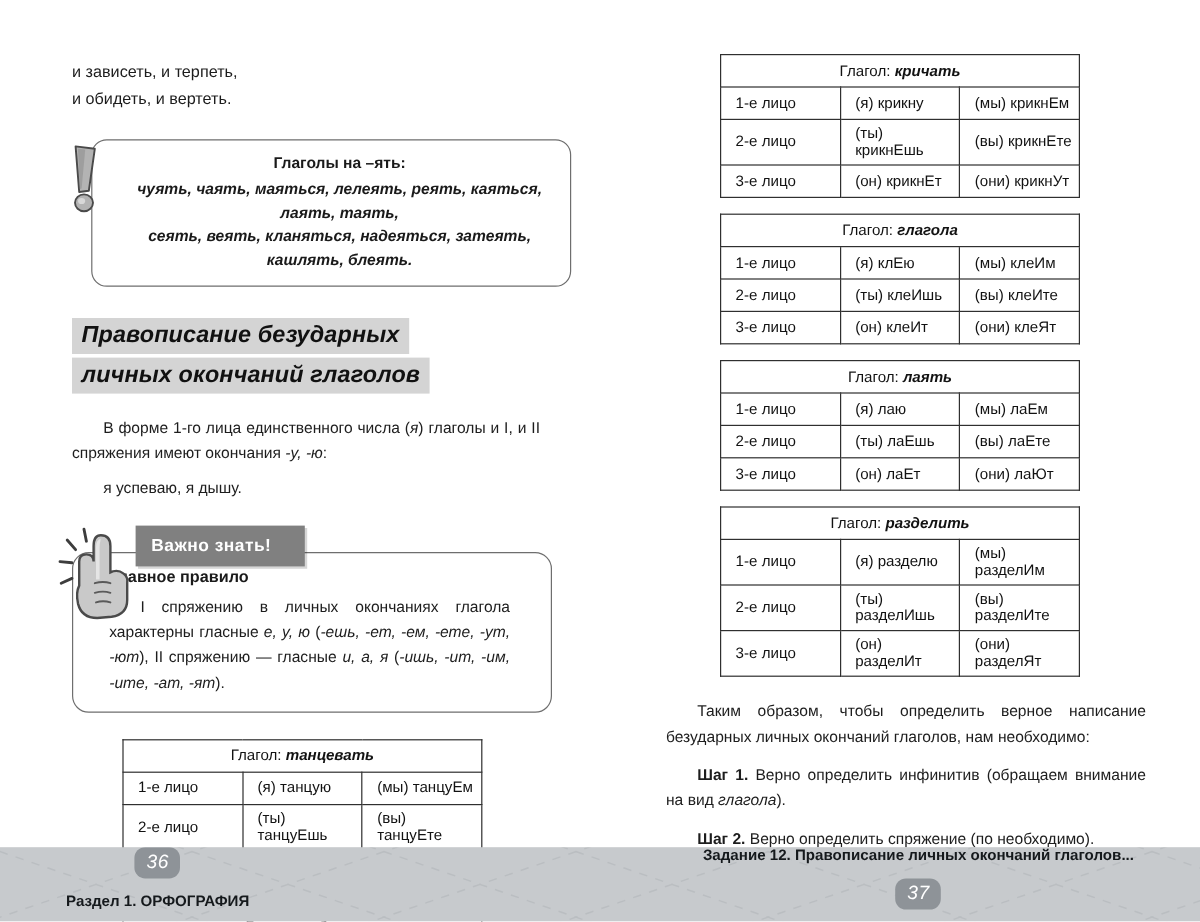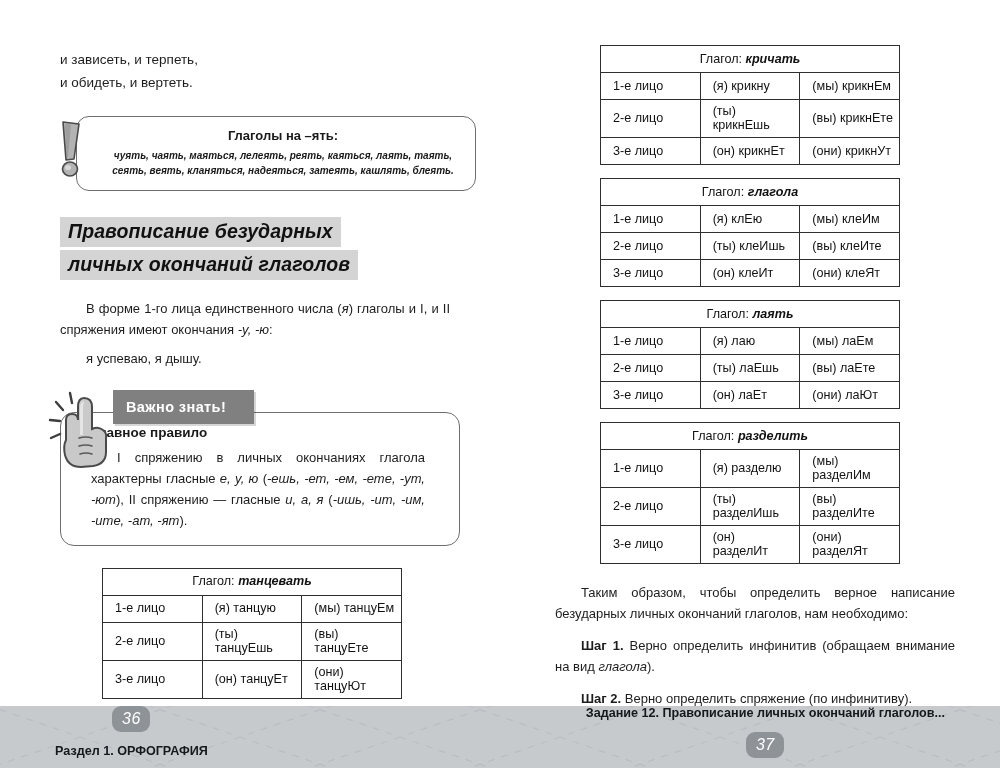--- a/index.html
+++ b/index.html
@@ -85,21 +85,21 @@
     pointer-events: none;
   }
   .callout-title {
     text-align: center;
     font-weight: bold;
     font-size: 13px;
     margin-bottom: 5px;
   }
   .callout-body {
     text-align: center;
-    font-size: 10px;
+    font-size: 13px;
     font-weight: bold;
     font-style: italic;
     line-height: 1.5;
   }
 
   
   .important {
     position: relative;
     padding-top: 22px;
   }
@@ -399,21 +399,21 @@
               <td class="pl">(они) разделЯт</td>
             </tr>
           </tbody>
         </table>
       </div>
 
     <p class="para indent" style="margin-top:18px;width:400px;">Таким образом, чтобы определить верное написание безударных личных окончаний глаголов, нам необходимо:</p>
 
     <div id="steps" style="margin-top:4px;width:400px;">
         <p class="para indent" style="margin: 11px 0px 0px;"><b>Шаг 1. </b><span>Верно определить инфинитив (обращаем внимание на вид </span><i>глагола</i><span>).</span></p>
-        <p class="para indent" style="margin: 11px 0px 0px;"><b>Шаг 2. </b><span>Верно определить спряжение (по инфинитиву).</span></p>
+        <p class="para indent" style="margin: 11px 0px 0px;"><b>Шаг 2. </b><span>Верно определить спряжение (по необходимо).</span></p>
         <p class="para indent" style="margin: 11px 0px 0px;"><b>Шаг 3. </b><span>Вспомнить, какие гласные характерны для этого спряжения.</span></p>
       </div>
 
   </div>
 
   <div class="footer">
     <svg class="pattern" viewBox="0 0 1000 62" preserveAspectRatio="none">
       <g stroke="#b0b4b8" stroke-width="1.2" fill="none" stroke-dasharray="7 7">
         <path d="M-40 -10 L200 72"></path>
           <path d="M120 -10 L360 72"></path>

